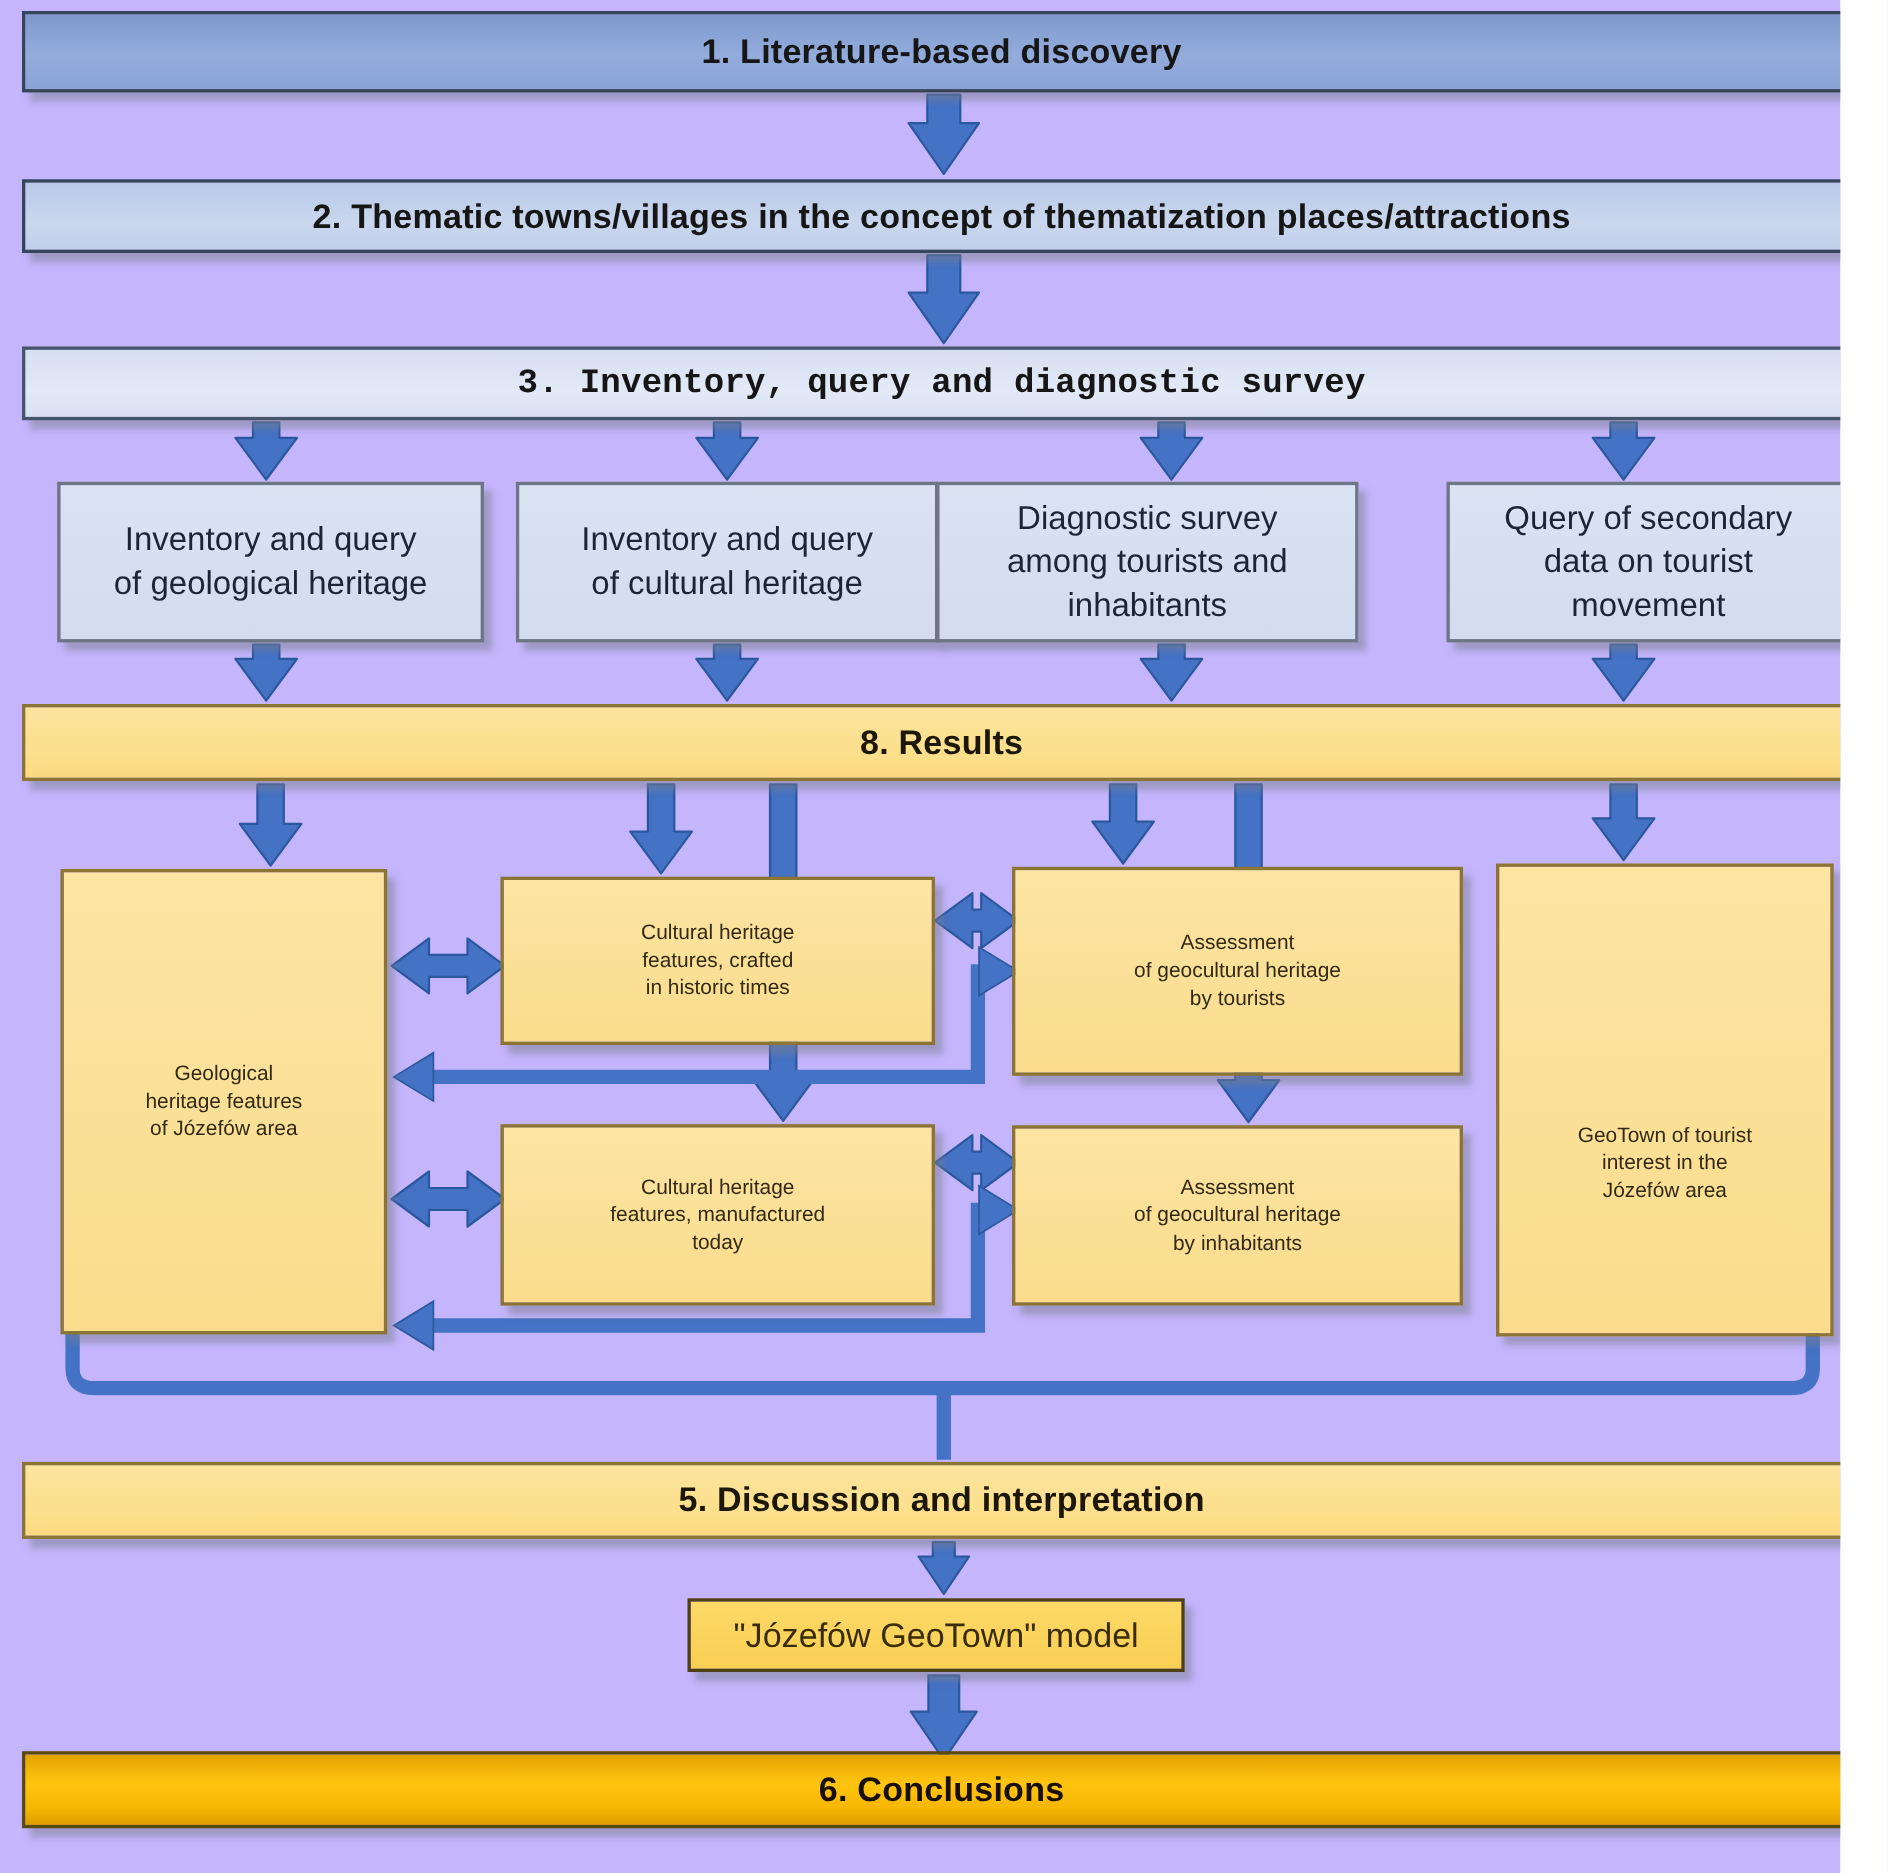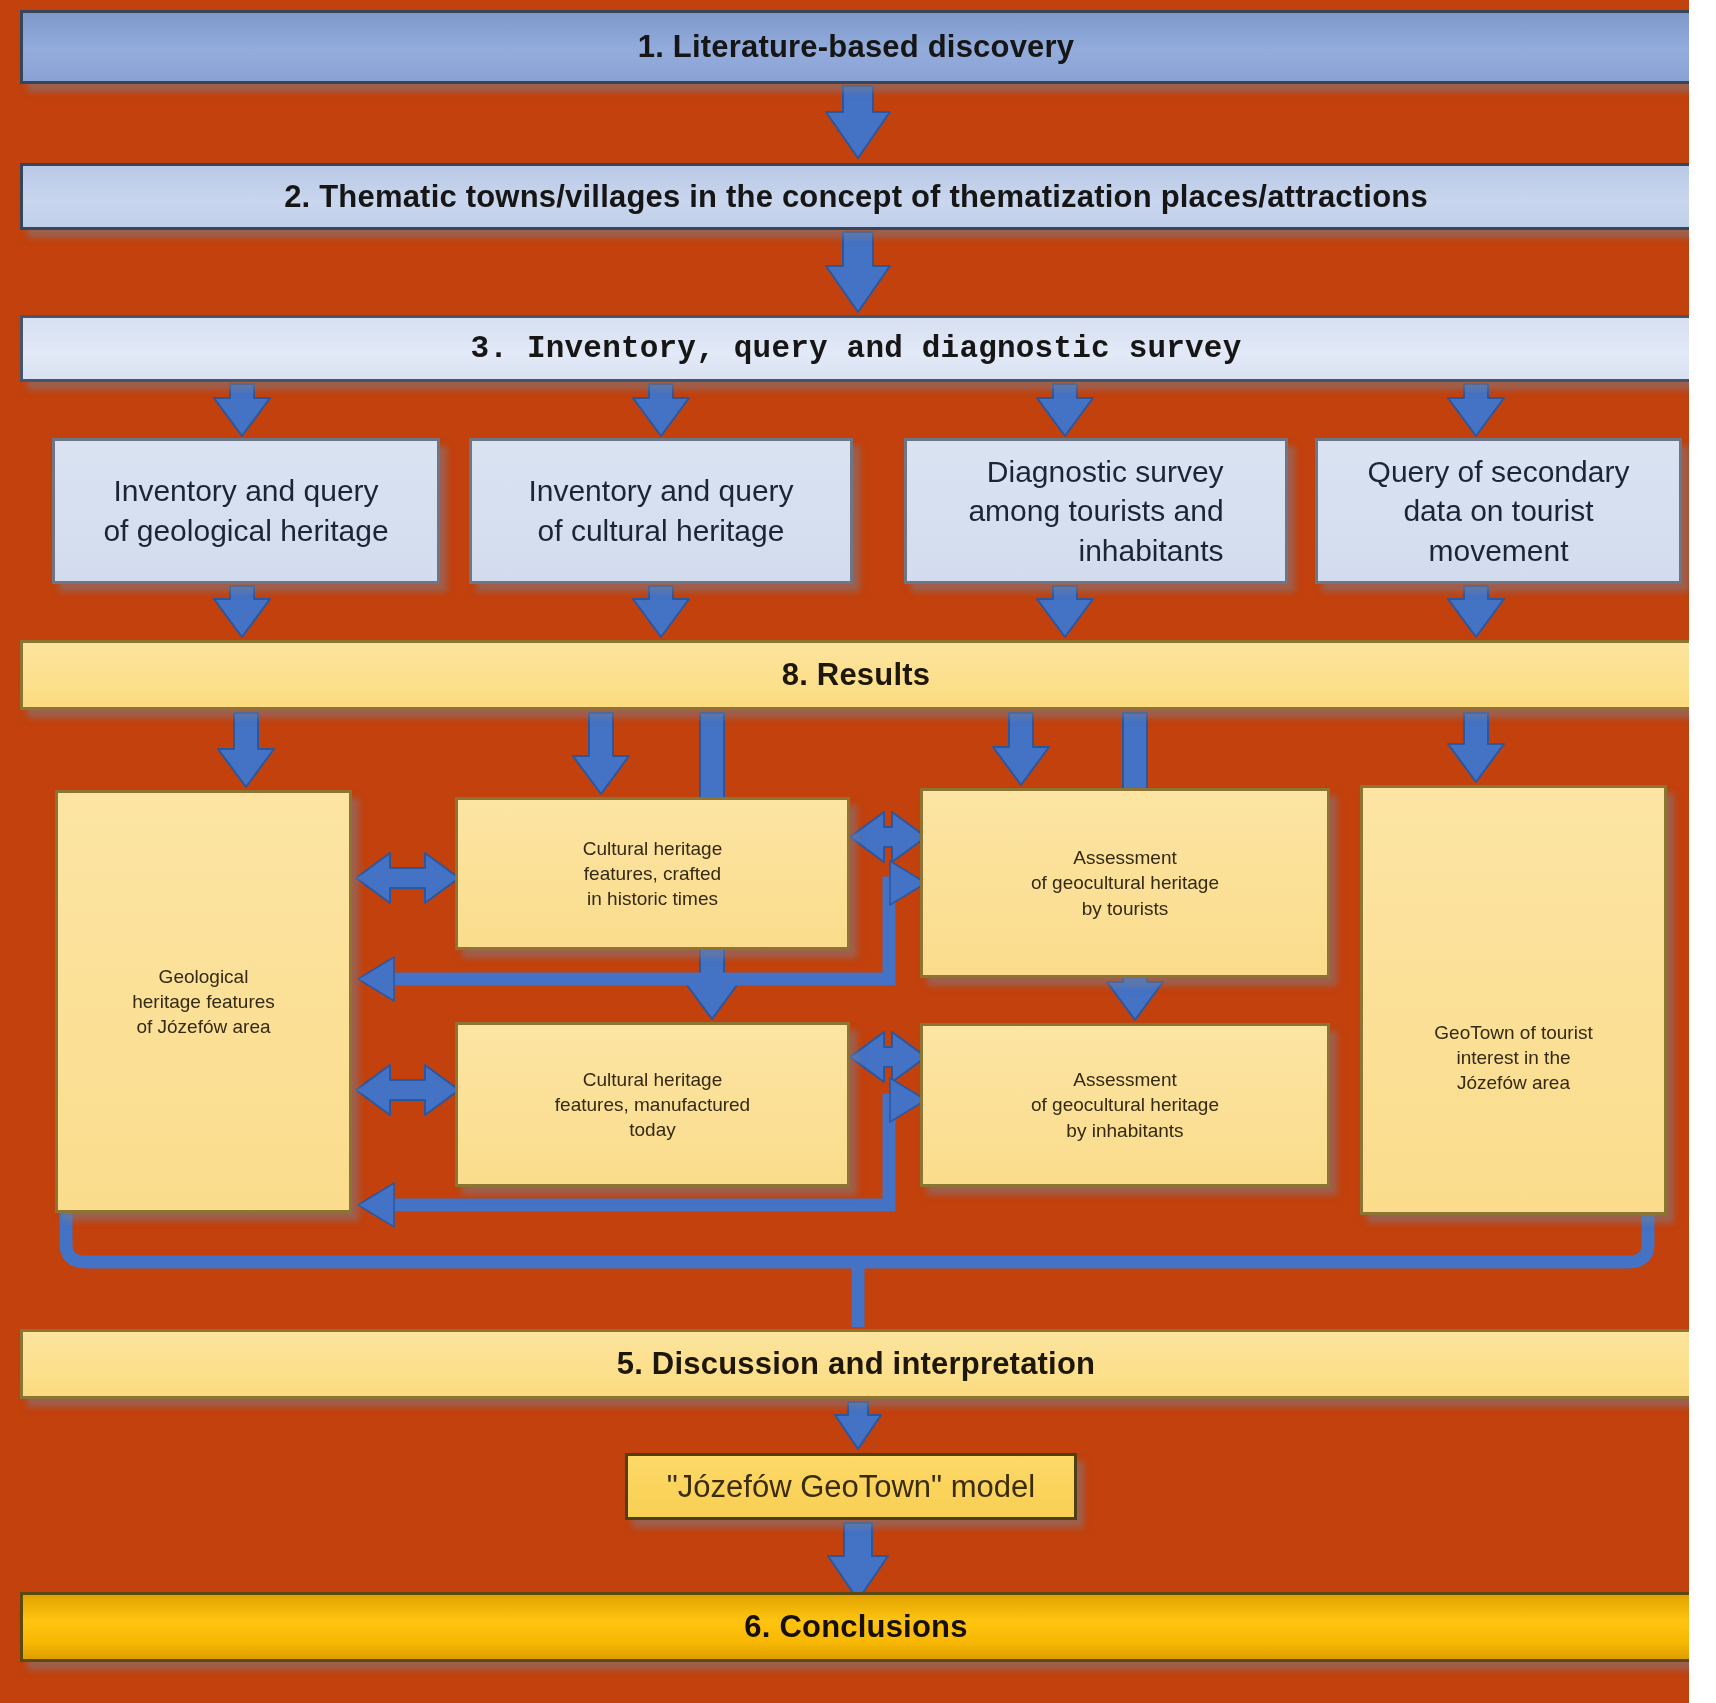--- a/index.html
+++ b/index.html
@@ -10,24 +10,23 @@
     --survey-box-blue:#D5DFEF;
     --results-yellow:#FCE18F;
     --result-box-yellow:#FBDF94;
     --model-yellow:#FCD55F;
     --conclusions-gold:#FFBC00;
   }
   html,body{margin:0;padding:0;background:#ffffff;}
   #canvas{
     position:relative;
     width:1673px;height:1703px;
-    background:#c2410c;
+    background:#c4b5fd;
     font-family:"Liberation Sans","DejaVu Sans",sans-serif;
     overflow:hidden;
-    padding-left:16px;
   }
   #arrow-layer{position:absolute;left:0;top:0;z-index:1;}
   .node{
     position:absolute;
     z-index:2;
     display:flex;align-items:center;justify-content:center;
     text-align:center;
     box-sizing:border-box;
     white-space:pre-line;
     box-shadow:7px 8px 6px rgba(122,126,142,0.5);
@@ -67,21 +66,21 @@
     font-size:31px;color:#3a2c08;
   }
   #box-geological{left:55px;top:790px;width:297px;height:423px;}
   #box-crafted{left:455px;top:797px;width:395px;height:153px;}
   #box-manufactured{left:455px;top:1022px;width:395px;height:165px;}
   #box-tourists{left:920px;top:788px;width:410px;height:190px;}
   #box-inhabitants{left:920px;top:1023px;width:410px;height:164px;}
   #box-degree{left:1360px;top:785px;width:307px;height:430px;padding-top:115px;}
   #survey-1{left:52px;width:388px;}
   #survey-2{left:469px;width:384px;}
-  #survey-3{left:904px;width:384px;text-align:right;}
+  #survey-3{left:851px;width:384px;}
   #survey-4{left:1315px;width:367px;}
 </style>
 </head>
 <body>
 
 <div id="canvas">
 
   <svg id="arrow-layer" width="1716" height="1703" viewBox="0 0 1716 1703">
       <polygon points="843,86 843,112 826,112 858,158 890,112 873,112 873,86" fill="var(--arrow-blue)" stroke="#2b579e" stroke-width="2" stroke-linejoin="round"></polygon>
       <polygon points="843,232 843,266 826,266 858,312 890,266 873,266 873,232" fill="var(--arrow-blue)" stroke="#2b579e" stroke-width="2" stroke-linejoin="round"></polygon>

